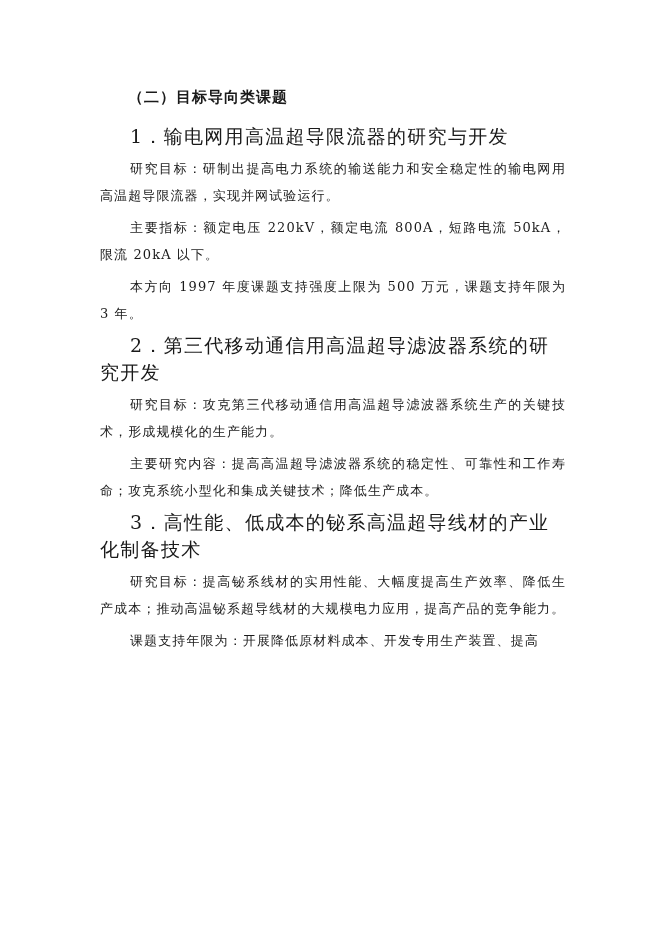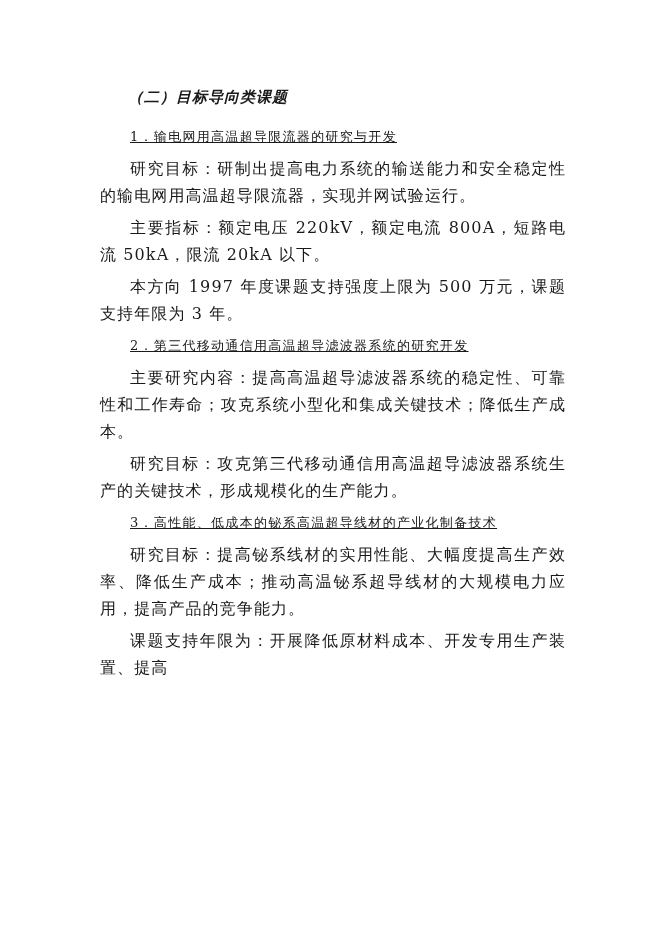--- a/index.html
+++ b/index.html
@@ -1,35 +1,35 @@
 <!DOCTYPE html>
 <html><head>
 <meta charset="utf-8">
 <style>
   html, body { margin: 0; padding: 0; background: #ffffff; }
   body { width: 662px; height: 936px; position: relative; overflow: hidden;
          font-family: "DejaVu Serif", "Liberation Serif", serif; color: #1a1a1a; }
   .page { position: absolute; left: 100px; top: 85px; width: 466px; }
   .heading { font-family: "DejaVu Sans", "Liberation Sans", sans-serif; font-weight: bold;
-             font-size: 15px; margin: 0 0 14px 28px; letter-spacing: 1px; line-height: 24px; font-style: italic; }
-  .p { font-size: 16px; line-height: 27px; margin: 0 0 5px 0; text-indent: 30px;
+             font-size: 15px; margin: 0 0 14px 28px; letter-spacing: 1px; line-height: 24px; }
+  .p { font-size: 13px; line-height: 27px; margin: 0 0 5px 0; text-indent: 30px;
        letter-spacing: 1.1px; text-align: justify; }
-  .item { font-size: 13px; line-height: 27px; margin: 0 0 5px 0; text-indent: 30px; letter-spacing: 1.3px; text-decoration: underline; }
+  .item { font-size: 19px; line-height: 27px; margin: 0 0 5px 0; text-indent: 30px; letter-spacing: 1.3px; }
 </style>
 </head>
 <body>
 
 <div class="page">
   <div class="heading">（二）目标导向类课题</div>
 
   <div class="item">1．输电网用高温超导限流器的研究与开发</div>
   <div class="p">研究目标：研制出提高电力系统的输送能力和安全稳定性的输电网用高温超导限流器，实现并网试验运行。</div>
   <div class="p">主要指标：额定电压 220kV，额定电流 800A，短路电流 50kA，限流 20kA 以下。</div>
   <div class="p">本方向 1997 年度课题支持强度上限为 500 万元，课题支持年限为 3 年。</div>
 
   <div class="item">2．第三代移动通信用高温超导滤波器系统的研究开发</div>
+  <div class="p">研究目标：攻克第三代移动通信用高温超导滤波器系统生产的关键技术，形成规模化的生产能力。</div>
   <div class="p">主要研究内容：提高高温超导滤波器系统的稳定性、可靠性和工作寿命；攻克系统小型化和集成关键技术；降低生产成本。</div>
-  <div class="p">研究目标：攻克第三代移动通信用高温超导滤波器系统生产的关键技术，形成规模化的生产能力。</div>
 
   <div class="item">3．高性能、低成本的铋系高温超导线材的产业化制备技术</div>
   <div class="p">研究目标：提高铋系线材的实用性能、大幅度提高生产效率、降低生产成本；推动高温铋系超导线材的大规模电力应用，提高产品的竞争能力。</div>
   <div class="p">课题支持年限为：开展降低原材料成本、开发专用生产装置、提高</div>
 </div>
 
 </body></html>

